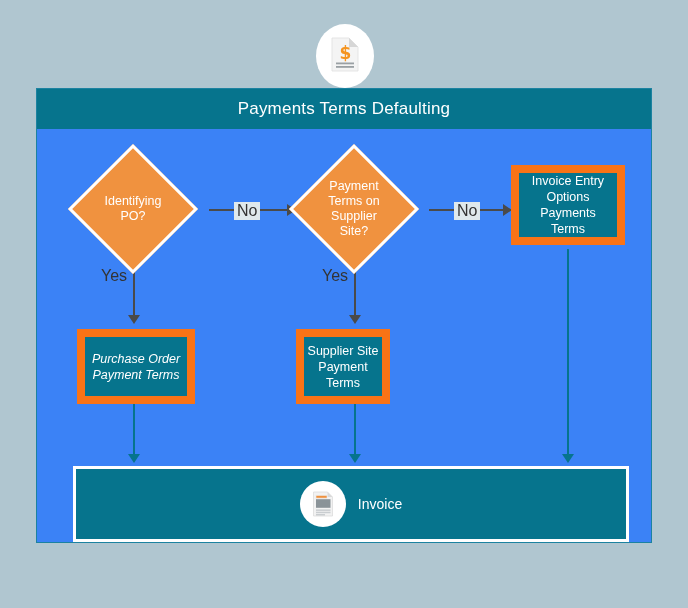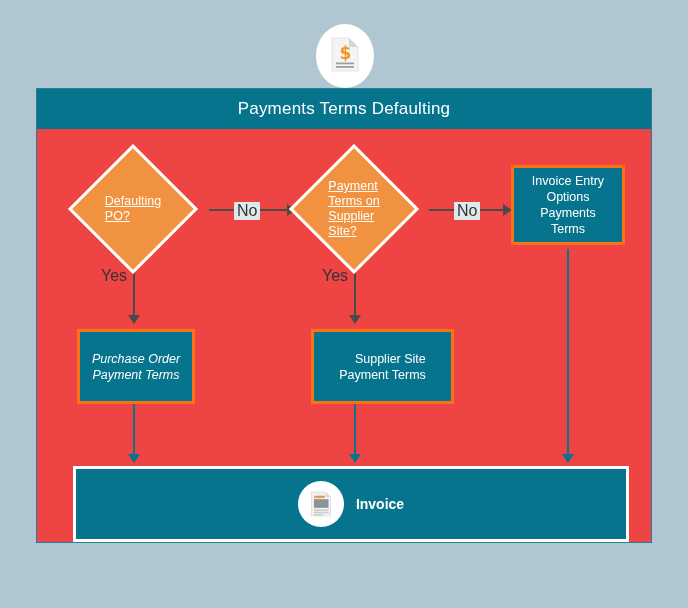--- a/index.html
+++ b/index.html
@@ -23,21 +23,21 @@
 
   
   .card {
     position: absolute;
     left: 36px;
     top: 88px;
     width: 616px;
     height: 455px;
     box-sizing: border-box;
     border: 1px solid #1c82a0;
-    background: #ef4444;
+    background: #3b82f6;
   }
 
   .card-header {
     position: absolute;
     left: 0;
     top: 0;
     width: 100%;
     height: 40px;
     background: #06748d;
     color: #ffffff;
@@ -67,36 +67,35 @@
   .diamond {
     position: absolute;
     background: #f0923f;
     transform: rotate(45deg);
     border: 3px solid #ffffff;
     box-sizing: border-box;
   }
   .diamond-label {
     position: absolute;
     color: #ffffff;
-    text-align: left;
+    text-align: center;
     font-size: 12.5px;
     line-height: 15px;
     display: flex;
     align-items: center;
     justify-content: center;
     z-index: 3;
     white-space: pre-line;
-    text-decoration: underline;
   }
 
   
   .tbox {
     position: absolute;
     background: #06748d;
-    border: 3px solid #f97316;
+    border: 8px solid #f97316;
     box-sizing: border-box;
     color: #ffffff;
     font-size: 12.5px;
     line-height: 16px;
     text-align: center;
     display: flex;
     align-items: center;
     justify-content: center;
     white-space: pre-line;
   }
@@ -121,21 +120,20 @@
     border-radius: 50%;
     background: #ffffff;
     display: flex;
     align-items: center;
     justify-content: center;
     margin-right: 12px;
   }
   .bottom-bar .inv-text {
     color: #ffffff;
     font-size: 14px;
-    font-weight: bold;
   }
 
   
   .conn-h {
     position: absolute;
     height: 2px;
     background: #4a4a4a;
   }
   .conn-v {
     position: absolute;
@@ -205,42 +203,42 @@
     <div class="conn-v teal" style="left:96px; top:315px; height:50px;"></div>
     <div class="arrow-down teal" style="left:91px; top:365px;"></div>
 
     <div class="conn-v teal" style="left:317px; top:315px; height:50px;"></div>
     <div class="arrow-down teal" style="left:312px; top:365px;"></div>
 
     <div class="conn-v teal" style="left:530px; top:160px; height:205px;"></div>
     <div class="arrow-down teal" style="left:525px; top:365px;"></div>
 
     <div class="diamond" style="left:50px; top:74px; width:92px; height:92px;"></div>
-    <div class="diamond-label" style="left:46px; top:90px; width:100px; height:60px;">Defaulting
+    <div class="diamond-label" style="left:46px; top:90px; width:100px; height:60px;">Identifying
 PO?</div>
 
     <div class="diamond" style="left:271px; top:74px; width:92px; height:92px;"></div>
     <div class="diamond-label" style="left:265px; top:87px; width:104px; height:66px;">Payment
 Terms on
 Supplier
 Site?</div>
 
     <div class="tbox" style="left:474px; top:76px; width:114px; height:80px;">
       <span>Invoice Entry
 Options
 Payments
 Terms</span>
     </div>
 
     <div class="tbox" style="left:40px; top:240px; width:118px; height:75px;font-style:italic;">
       <span>Purchase Order
 Payment Terms</span>
     </div>
 
-    <div class="tbox" style="left:274px; top:240px; width:143px; height:75px;text-align:right;">
+    <div class="tbox" style="left:259px; top:240px; width:94px; height:75px;">
       <span>Supplier Site
 Payment Terms</span>
     </div>
 
     <div class="bottom-bar">
       <span class="inv-circle">
         <svg width="30" height="30" viewBox="0 0 30 30" aria-hidden="true">
           <path d="M5.5 3 h14 l5 5 v19 h-19 z" fill="#f2f2f2" stroke="#dcdcdc" stroke-width="0.8"></path>
           <path d="M19.5 3 l5 5 h-5 z" fill="#d9d9d9"></path>
           <rect x="8" y="6.5" width="11" height="2.6" fill="#f0923f"></rect>

